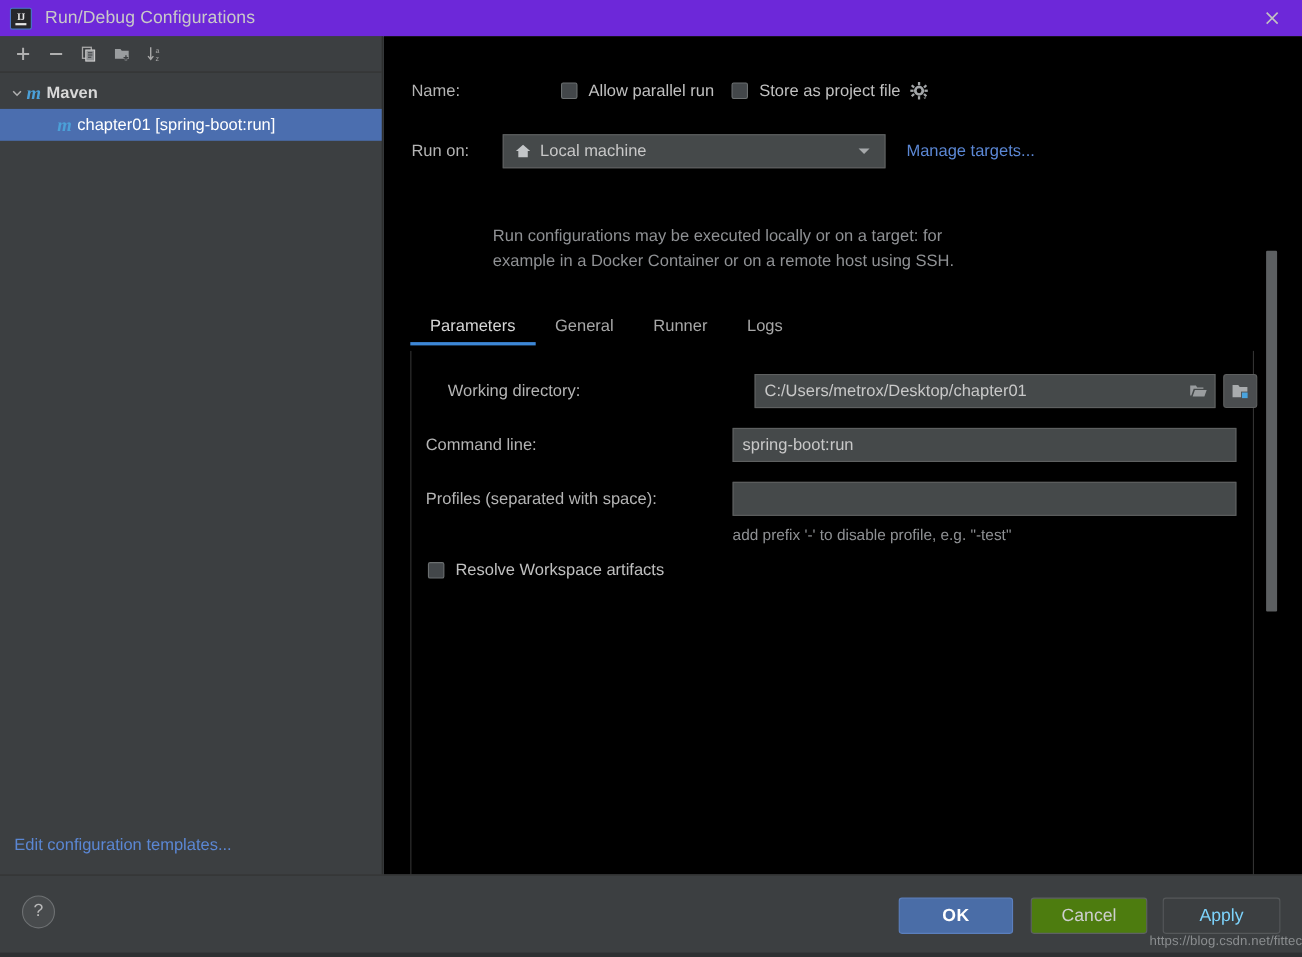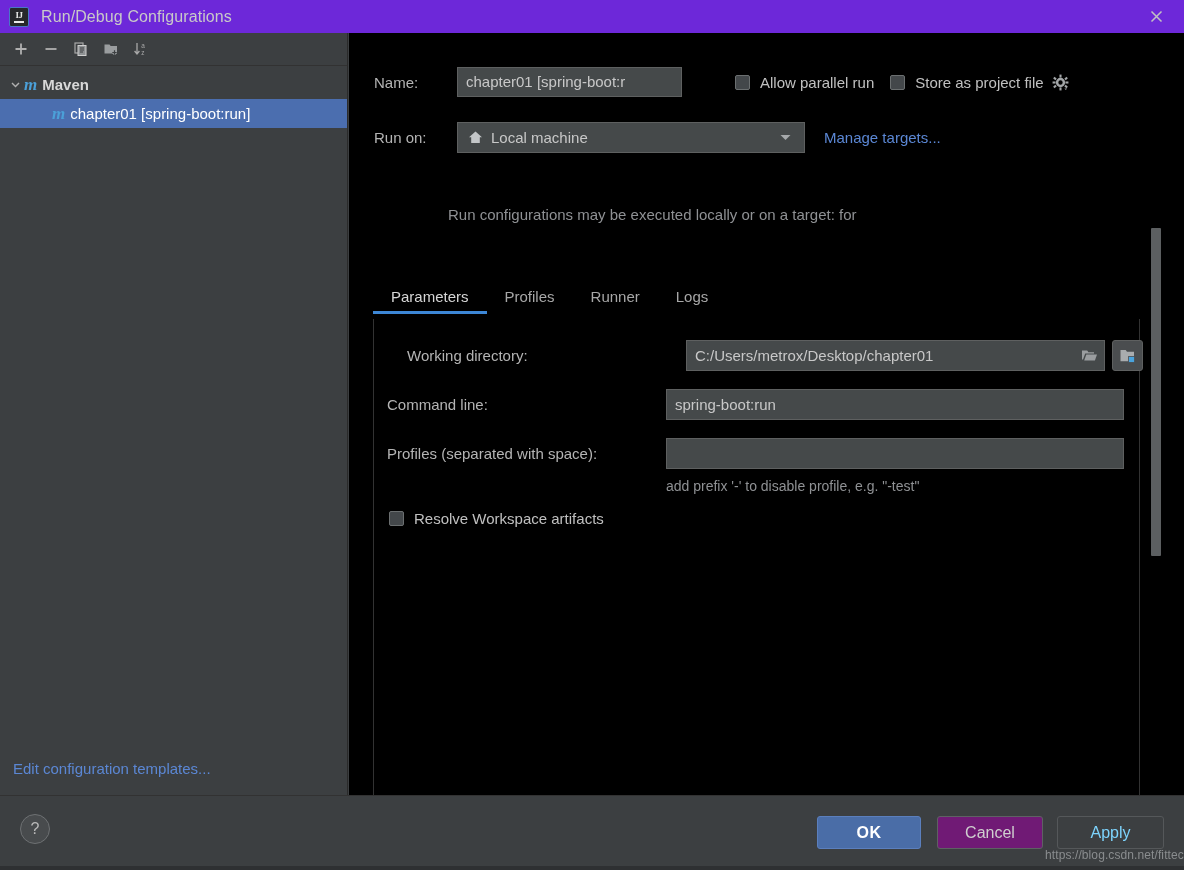--- a/index.html
+++ b/index.html
@@ -260,21 +260,21 @@
     cursor: pointer;
   }
   .btn {
     height: 33px;
     min-width: 100px;
     border-radius: 3px;
     display: flex; align-items: center; justify-content: center;
     font-size: 16px;
     cursor: pointer;
     border: 1px solid #5e6163;
-    background: #701a75;
+    background: #4d7c0f;
     color: #cfcfcf;
   }
   .btn.primary {
     background: #4a6da7;
     border: 1px solid #5b7fbd;
     color: #ffffff;
     font-weight: bold;
     letter-spacing: .5px;
   }
   .btn.disabled { color: #7dd3fc; background: #42464800; border: 1px solid #55585a; }
@@ -360,21 +360,20 @@
       </div>
     </div>
 
     <div class="edit-templates">Edit configuration templates...</div>
   </div>
 
   <div class="content">
 
     <div class="row name-row">
       <div class="lbl name-label">Name:</div>
-      <div class="text-input name-input">chapter01 [spring-boot:r</div>
 
       <div class="chk-wrap" style="margin-left:53px;">
         <span class="chk"></span>
         <span class="chk-label">Allow parallel run</span>
       </div>
 
       <div class="chk-wrap" style="margin-left:16px;">
         <span class="chk"></span>
         <span class="chk-label">Store as project file</span>
       </div>
@@ -409,25 +408,26 @@
           <svg width="13" height="9" viewBox="0 0 13 9">
             <path d="M1.5 2 L6.5 7 L11.5 2 Z" fill="#a6a9ab"></path>
           </svg>
         </span>
       </div>
       <div class="link" style="margin-left:19px;">Manage targets...</div>
     </div>
 
     <div class="hint-block">
       <div>Run configurations may be executed locally or on a target: for</div>
+      <div>example in a Docker Container or on a remote host using SSH.</div>
     </div>
 
     <div class="tabs">
       <div class="tab active">Parameters</div>
-      <div class="tab">Profiles</div>
+      <div class="tab">General</div>
       <div class="tab">Runner</div>
       <div class="tab">Logs</div>
     </div>
 
     <div class="tabpanel">
 
       <div class="field-row fr1">
         <div class="field-label">Working directory:</div>
         <div class="field-with-btn">
           <span class="val">C:/Users/metrox/Desktop/chapter01</span>

